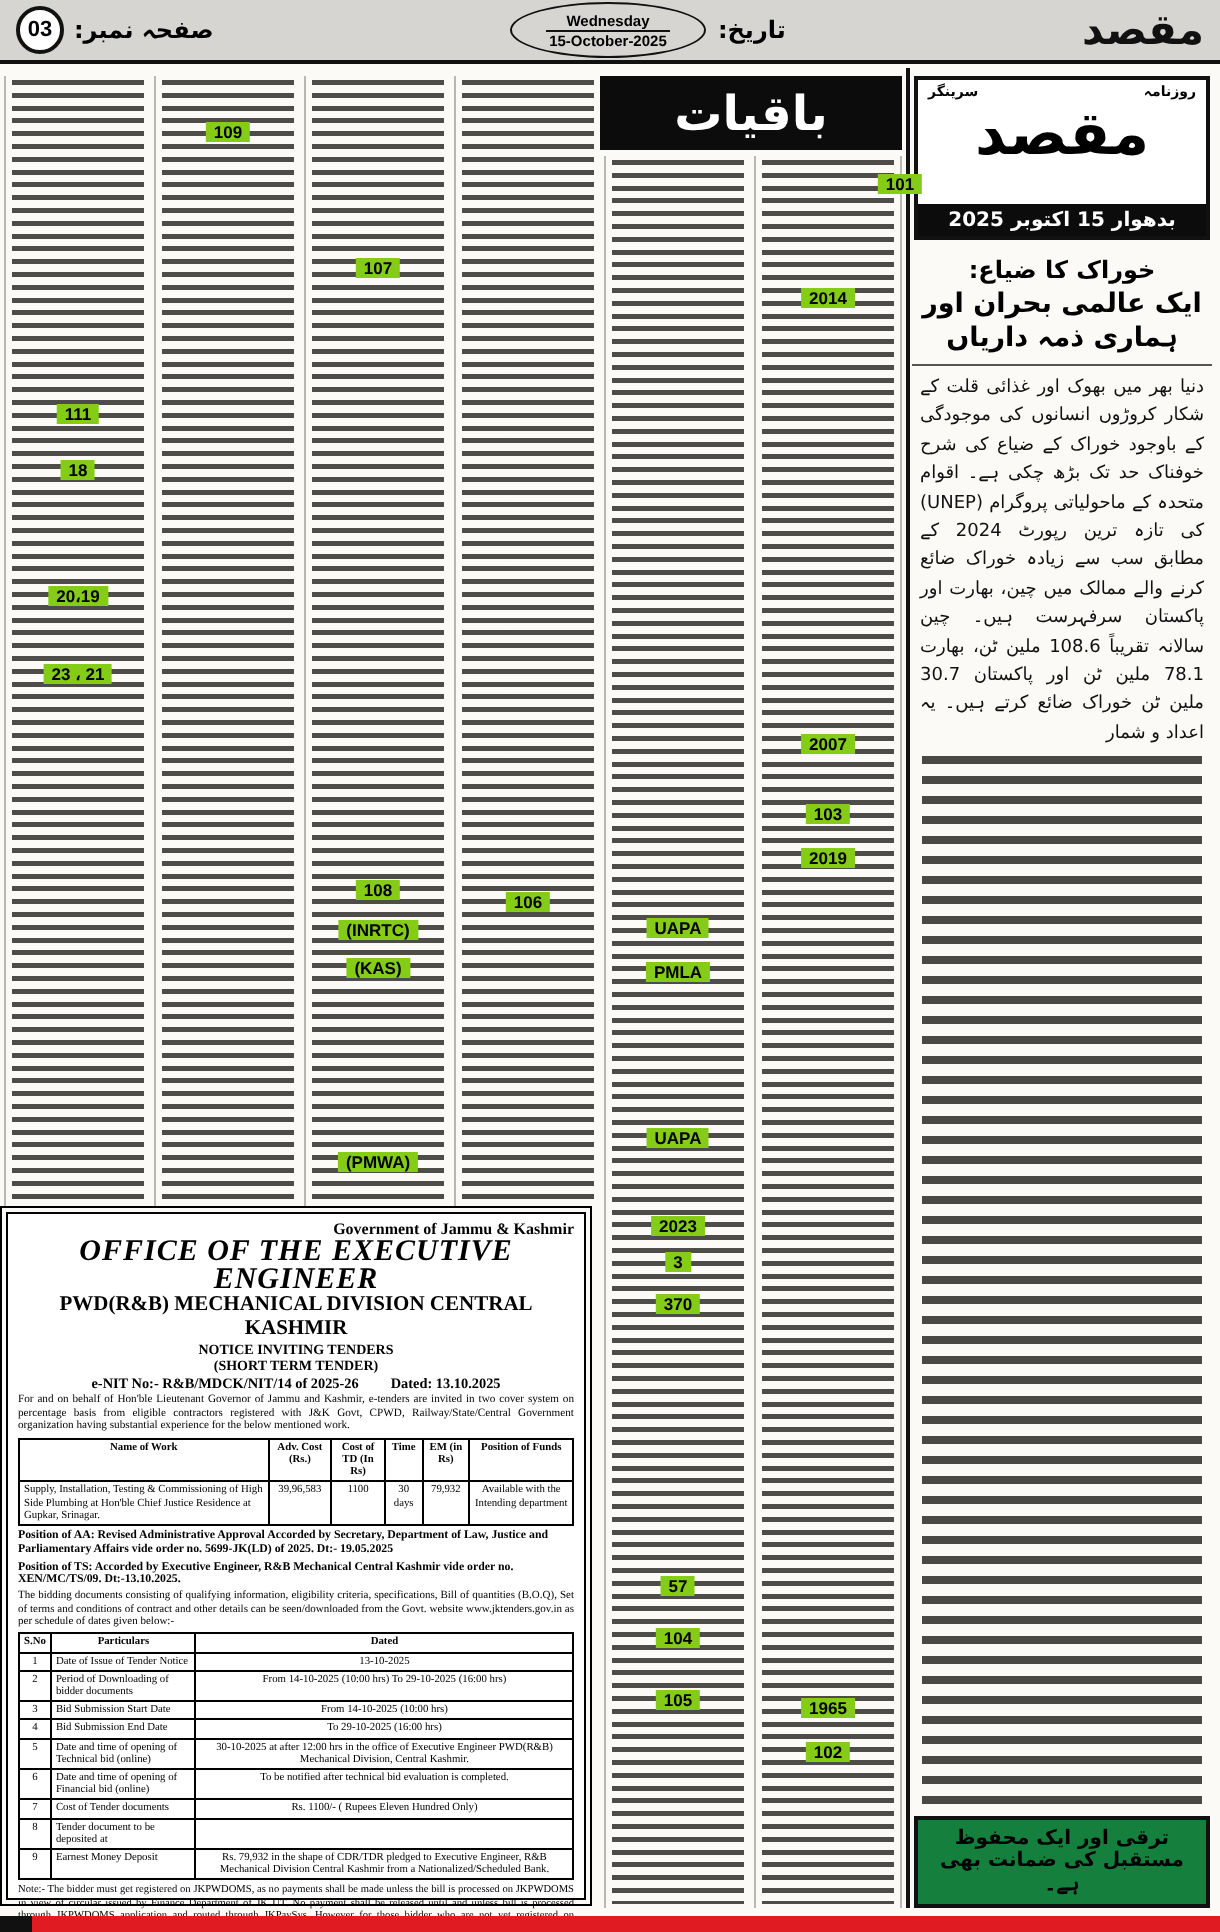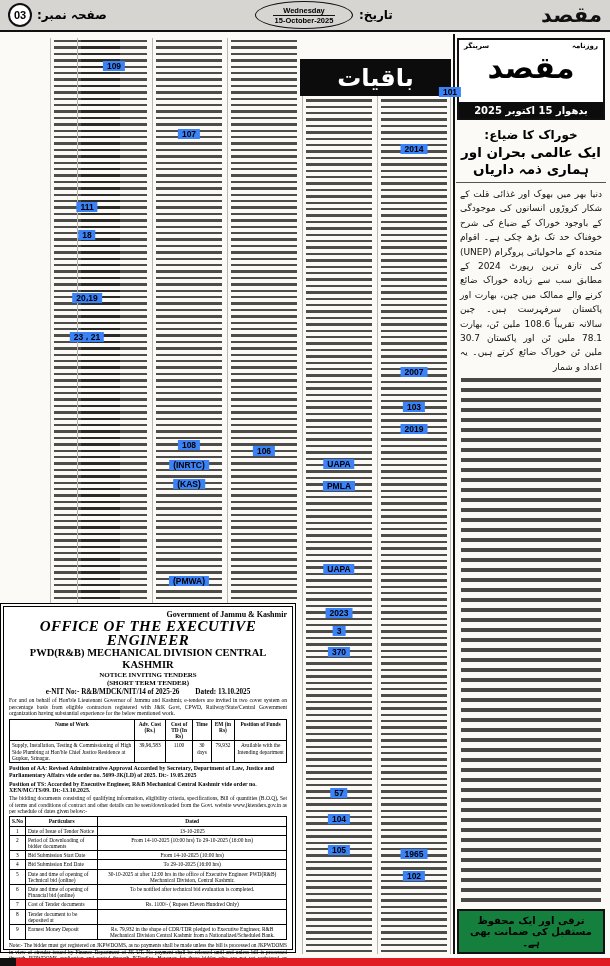--- a/index.html
+++ b/index.html
@@ -17,22 +17,22 @@
   .hdr-page{display:flex;align-items:center;gap:5px;direction:rtl;}
   .page-label{font-family:"DejaVu Sans",sans-serif;font-weight:bold;font-size:12px;}
   .page-badge{width:20px;height:20px;border:2px solid #111;border-radius:50%;background:#fff;display:flex;align-items:center;justify-content:center;font-family:"Liberation Sans",sans-serif;font-weight:bold;font-size:11px;}
 
   
   #bod{position:absolute;top:34px;left:0;right:0;height:924px;background:#fbfaf7;}
 
   
   .ucol{position:absolute;width:72px;border-left:1px solid #b9b7b2;}
   .ucol .sim{position:absolute;inset:2px 3px;background:repeating-linear-gradient(to bottom,#23211e 0 2.5px,rgba(0,0,0,0) 2.5px 6.4px);opacity:.8;}
-  .marker{position:absolute;left:50%;transform:translateX(-50%);background:#3b82f6;padding:0 4px;font-family:"Liberation Sans",sans-serif;font-weight:bold;font-size:8.5px;color:#000;z-index:2;white-space:nowrap;}
-  #c0{left:2px;top:4px;height:566px;margin-left:48px;}
+  .marker{position:absolute;left:50%;transform:translateX(-50%);background:#84cc16;padding:0 4px;font-family:"Liberation Sans",sans-serif;font-weight:bold;font-size:8.5px;color:#000;z-index:2;white-space:nowrap;}
+  #c0{left:2px;top:4px;height:566px;}
   #c1{left:77px;top:4px;height:566px;}
   #c2{left:152px;top:4px;height:566px;}
   #c3{left:227px;top:4px;height:566px;}
   #c4{left:302px;top:44px;height:876px;}
   #c5{left:377px;top:44px;height:876px;border-right:1px solid #b9b7b2;}
 
   
   #banner{position:absolute;left:300px;top:4px;width:151px;height:37px;background:#0c0c0c;color:#fff;display:flex;align-items:center;justify-content:center;font-family:"DejaVu Sans",sans-serif;font-weight:bold;font-size:24px;direction:rtl;letter-spacing:4px;}
 
   
@@ -132,21 +132,21 @@
         <div class="sim"></div>
         <span class="marker" style="top: 1%; margin-left: 36px;">101</span>
         <span class="marker" style="top: 7.5%;">2014</span>
         <span class="marker" style="top: 33%;">2007</span>
         <span class="marker" style="top: 39.5%;">2019</span>
         <span class="marker" style="top: 37%;">103</span>
         <span class="marker" style="top: 88%;">1965</span>
         <span class="marker" style="top: 90.5%;">102</span>
       </div>
 
-    <div id="banner" style="background: rgb(12, 12, 12); margin-top: 21px;">باقیات</div>
+    <div id="banner" style="background: rgb(12, 12, 12);">باقیات</div>
 
     <div id="vrule"></div>
 
     <div id="art">
       <div class="mast">
         <div class="mast-top">
           <span>روزنامہ</span>
           <span>سرینگر</span>
         </div>
         <div class="mast-title">مقصد</div>

